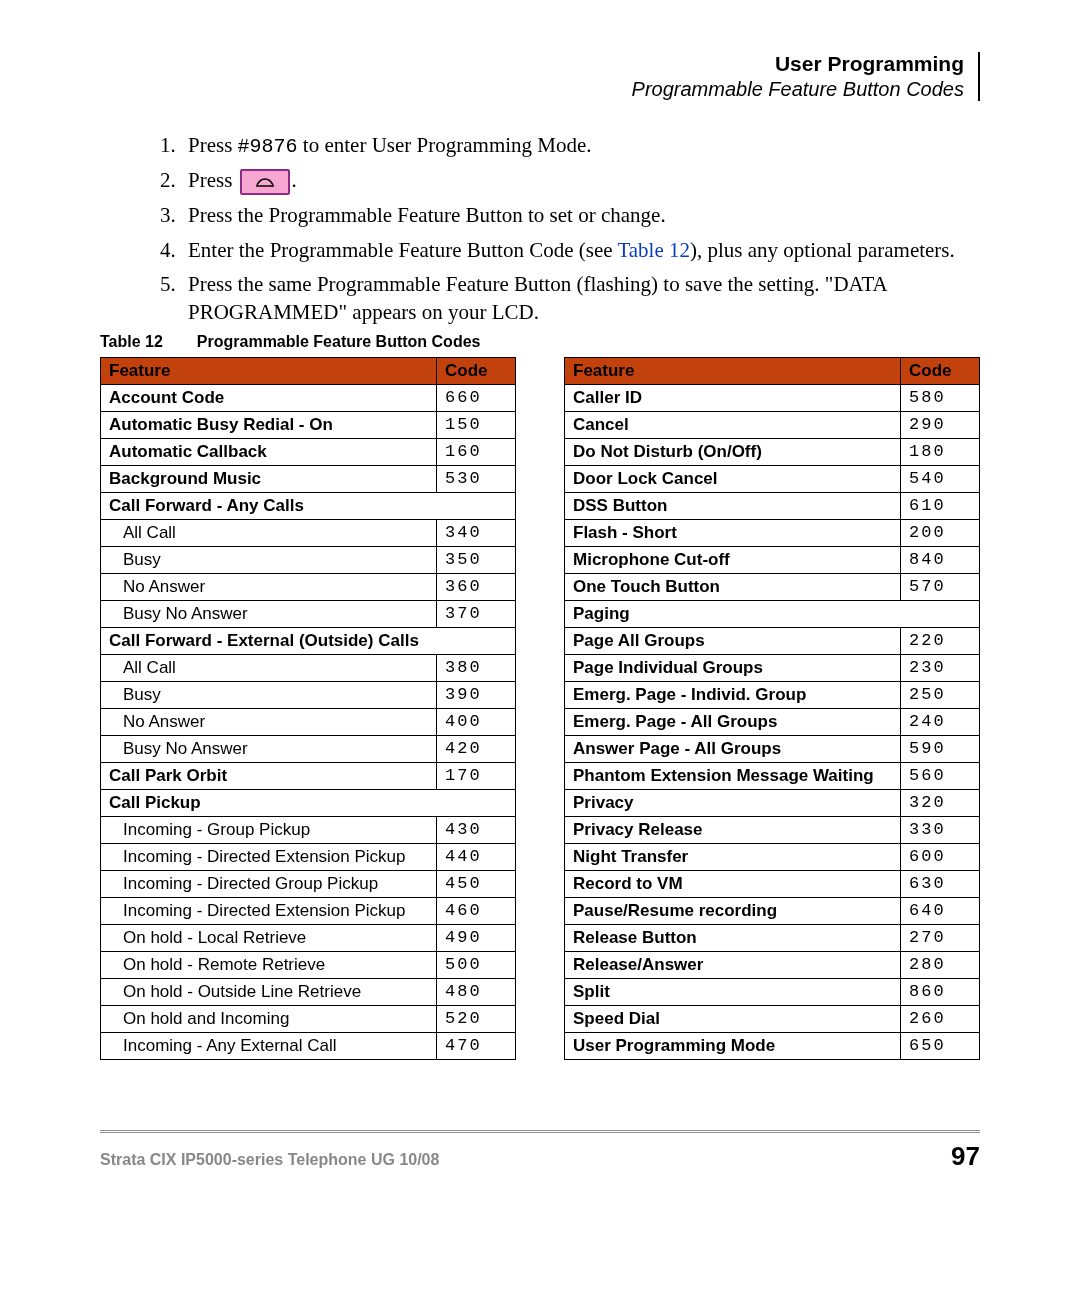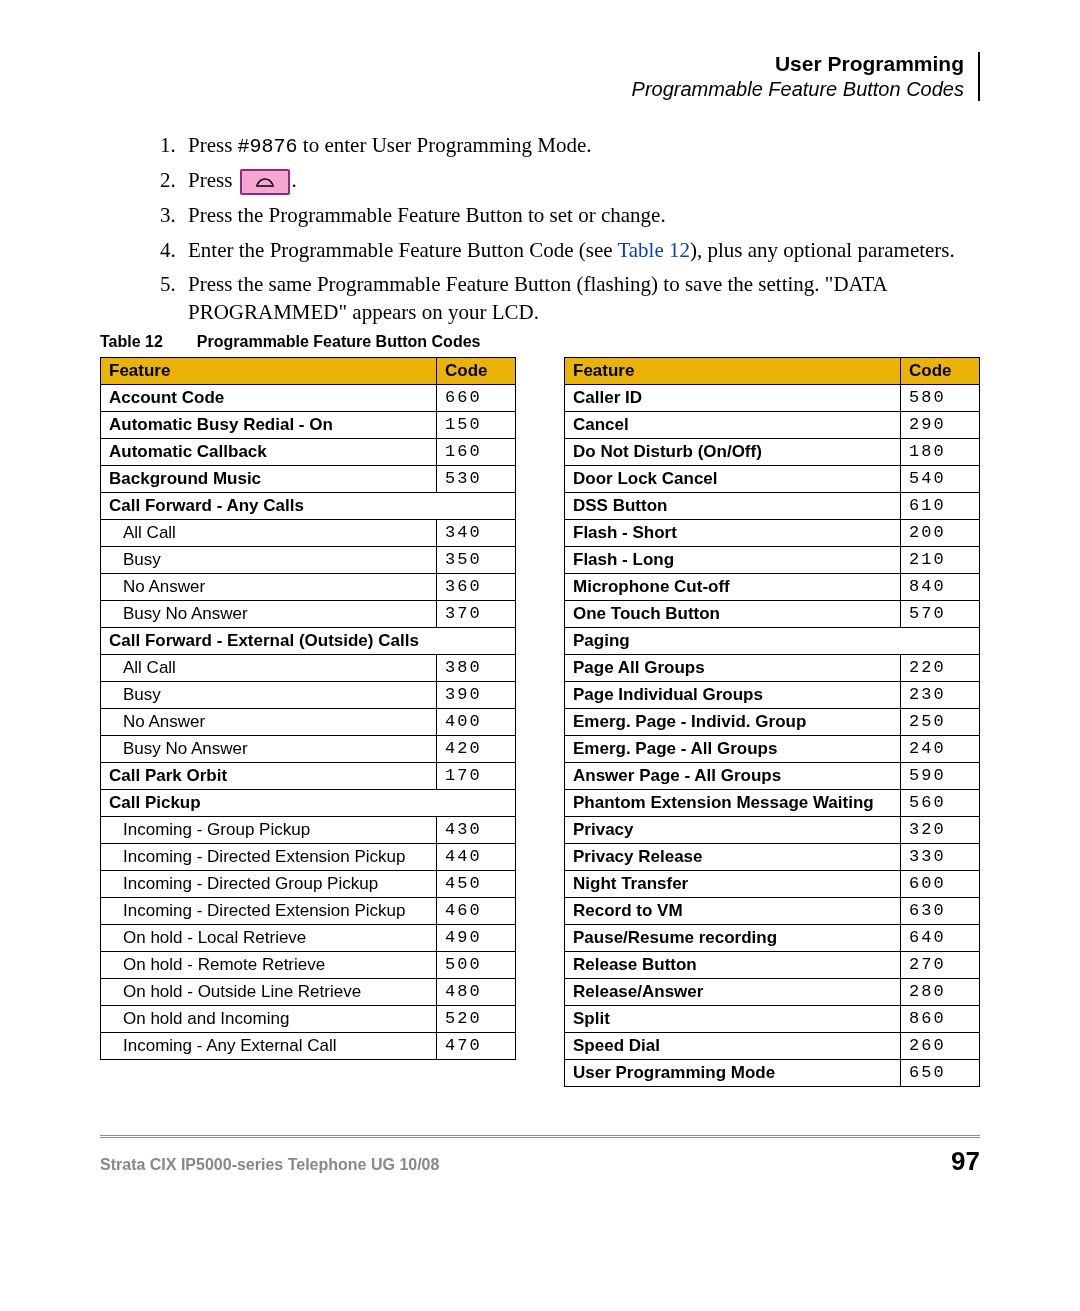--- a/index.html
+++ b/index.html
@@ -100,32 +100,32 @@
     font-size: 17px;
   }
   th, td {
     border: 1px solid #000;
     padding: 3px 6px 3px 8px;
     text-align: left;
     vertical-align: middle;
     height: 20px;
   }
   th {
-    background: #eab308;
+    background: #c2410c;
     font-weight: bold;
   }
   td.code {
     font-family: 'Courier New', Courier, monospace;
     letter-spacing: 2px;
     width: 64px;
   }
   td.bold, td.boldspan { font-weight: bold; }
   td.indent { padding-left: 22px; }
   .footer {
-    margin-top: 48px;
+    margin-top: 70px;
     border-top: 3px double #8f8f8f;
     padding-top: 8px;
     display: flex;
     justify-content: space-between;
     align-items: baseline;
   }
   .footer-left {
     font-family: Arial, Helvetica, sans-serif;
     font-weight: bold;
     font-size: 16px;
@@ -322,24 +322,20 @@
             </tr>
             <tr>
               <td class="bold">DSS Button</td>
               <td class="code">610</td>
             </tr>
             <tr>
               <td class="bold">Flash - Short</td>
               <td class="code">200</td>
             </tr>
             <tr>
-              <td class="bold">Flash - Long</td>
-              <td class="code">210</td>
-            </tr>
-            <tr>
               <td class="bold">Microphone Cut-off</td>
               <td class="code">840</td>
             </tr>
             <tr>
               <td class="bold">One Touch Button</td>
               <td class="code">570</td>
             </tr>
             <tr>
               <td colspan="2" class="boldspan">Paging</td>
             </tr>

